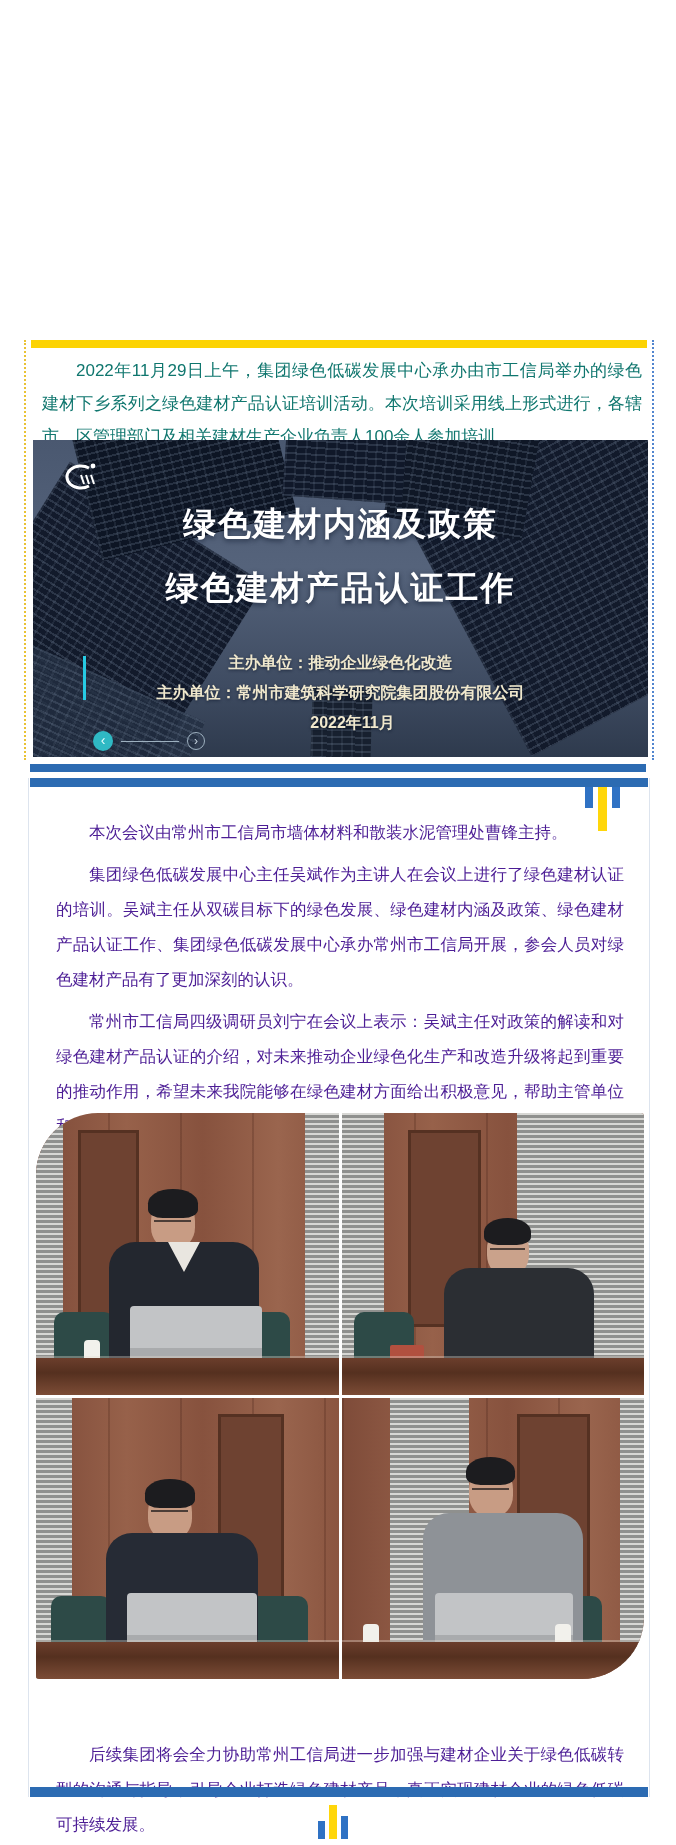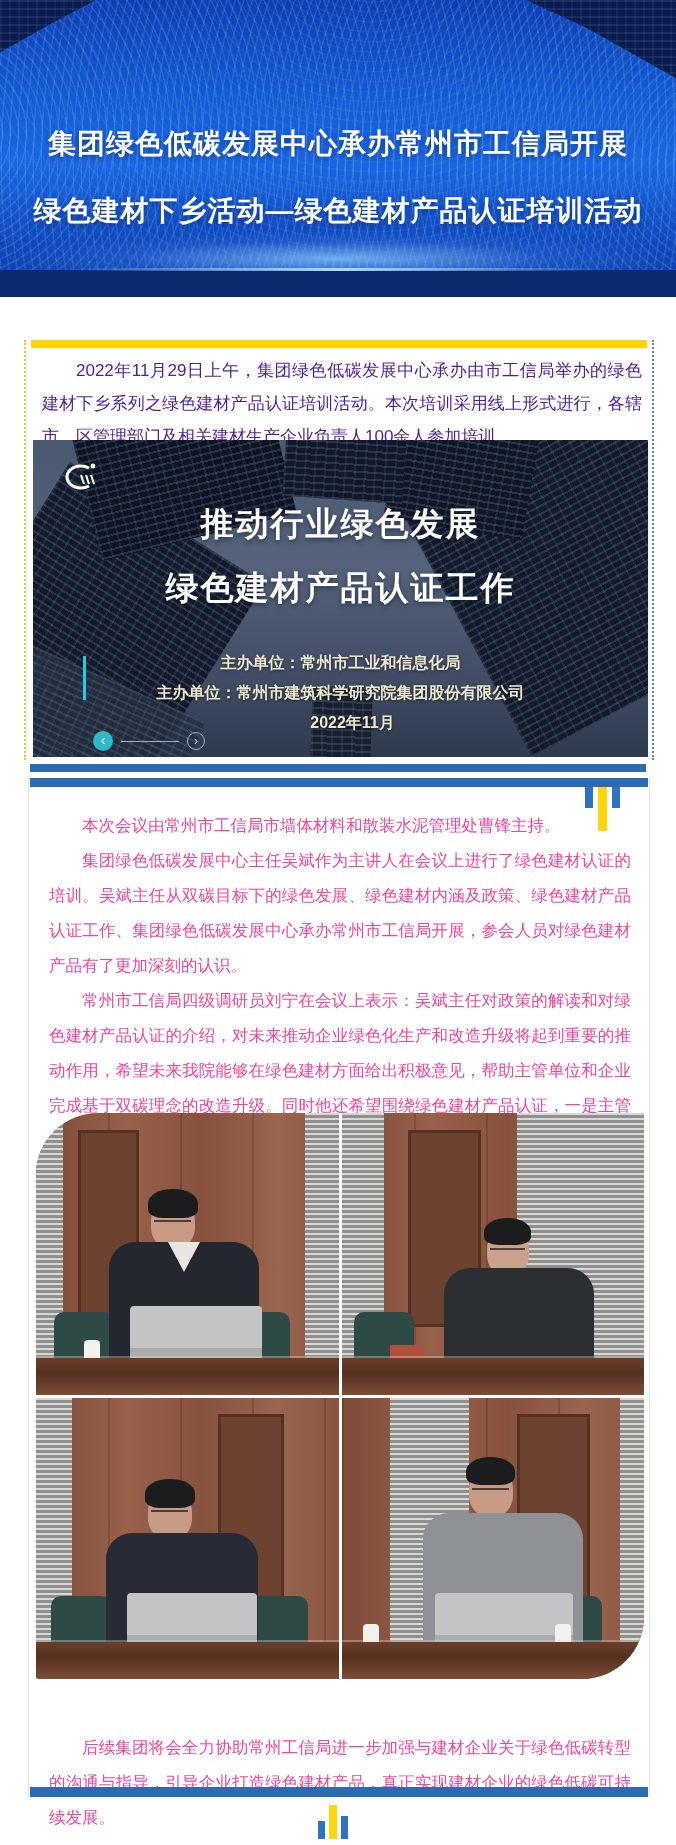--- a/index.html
+++ b/index.html
@@ -27,21 +27,21 @@
   .bldg-tr{right:0;top:0;width:150px;height:92px;clip-path:polygon(0 0,100% 0,100% 85%,40% 30%);}
   .banner-title{position:absolute;left:0;width:676px;text-align:center;color:#ffffff;font-weight:bold;
     font-size:28px;letter-spacing:1px;text-shadow:0 2px 6px rgba(0,25,90,.55);white-space:nowrap;}
   .banner-title.l1{top:125px;}
   .banner-title.l2{top:192px;}
 
   
   .intro-card{position:absolute;left:24px;top:340px;width:630px;height:420px;
     border-left:2px dotted #e9c235;border-right:2px dotted #5185cf;background:#fff;box-sizing:border-box;}
   .intro-topbar{position:absolute;left:5px;top:0;width:616px;height:8px;background:#fcd303;}
-  .intro-text{position:absolute;left:16px;top:14px;width:600px;color:#4c1d95;font-size:17px;
+  .intro-text{position:absolute;left:16px;top:14px;width:600px;color:#0f766e;font-size:17px;
     line-height:33px;text-indent:2em;text-align:justify;margin:0;}
   .card-divider{position:absolute;left:30px;top:764px;width:616px;height:8px;background:#2c6bb2;}
 
   
   .video-thumb{position:absolute;left:7px;top:100px;width:615px;height:317px;overflow:hidden;
     background:linear-gradient(180deg,#4a5870 0%,#55637b 40%,#3e4b61 78%,#2e3a4d 100%);cursor:pointer;}
   .vb{position:absolute;background:
       repeating-linear-gradient(180deg, rgba(160,180,205,.18) 0 2px, transparent 2px 7px),
       repeating-linear-gradient(90deg, rgba(160,180,205,.10) 0 2px, transparent 2px 10px),#121a2b;}
   .vb1{left:-60px;top:60px;width:230px;height:300px;transform:rotate(32deg);}
@@ -71,21 +71,21 @@
 
   
   .main-card{position:absolute;left:28px;top:778px;width:622px;height:1019px;background:#fff;
     border-left:1px solid #dde4ee;border-right:1px solid #dde4ee;box-sizing:border-box;}
   .main-topbar{position:absolute;left:1px;top:0;width:618px;height:9px;background:#2c6bb2;}
   .main-botbar{position:absolute;left:1px;bottom:0;width:618px;height:10px;background:#2c6bb2;}
   .deco-bars{position:absolute;right:18px;top:9px;width:46px;height:46px;}
   .deco-bars .b1{position:absolute;left:0;top:0;width:8px;height:21px;background:#2f72c4;}
   .deco-bars .b2{position:absolute;left:13px;top:0;width:9px;height:44px;background:#ffd60a;}
   .deco-bars .b3{position:absolute;left:27px;top:0;width:8px;height:21px;background:#2f72c4;}
-  .main-card p{color:#ec4899;font-size:16.5px;line-height:35px;text-indent:2em;text-align:justify;margin:0;}
+  .main-card p{color:#4c1d95;font-size:16.5px;line-height:35px;text-indent:2em;text-align:justify;margin:7px;}
   .body-text{position:absolute;left:20px;top:30px;width:582px;}
   .closing-text{position:absolute;left:20px;top:952px;width:582px;}
 
   
   .photo-grid{position:absolute;left:7px;top:335px;width:608px;height:566px;
     display:grid;grid-template-columns:1fr 1fr;grid-template-rows:1fr 1fr;gap:3px;
     border-radius:62px 3px 62px 3px;overflow:hidden;background:#fff;cursor:pointer;}
   .photo{position:relative;overflow:hidden;
     background:
       repeating-linear-gradient(90deg, rgba(60,25,15,.22) 0 2px, transparent 2px 72px),
@@ -113,50 +113,42 @@
   .footer-deco{position:absolute;left:318px;top:1805px;width:42px;height:34px;}
   .footer-deco .f1{position:absolute;left:0;bottom:0;width:7px;height:18px;background:#2f72c4;}
   .footer-deco .f2{position:absolute;left:11px;bottom:0;width:8px;height:34px;background:#ffd60a;}
   .footer-deco .f3{position:absolute;left:23px;bottom:0;width:7px;height:23px;background:#2f72c4;}
 </style>
 </head>
 <body>
 
 <div class="page">
 
-  <div class="banner">
-    <div class="bldg bldg-tl"></div>
-    <div class="bldg bldg-tr"></div>
-    <div class="banner-glow"></div>
-    <div class="banner-band"></div>
-    <div class="banner-title l1">集团绿色低碳发展中心承办常州市工信局开展</div>
-    <div class="banner-title l2">绿色建材下乡活动—绿色建材产品认证培训活动</div>
-  </div>
 
   <div class="intro-card">
     <div class="intro-topbar"></div>
     <p class="intro-text">2022年11月29日上午，集团绿色低碳发展中心承办由市工信局举办的绿色建材下乡系列之绿色建材产品认证培训活动。本次培训采用线上形式进行，各辖市、区管理部门及相关建材生产企业负责人100余人参加培训。</p>
 
     <div class="video-thumb">
       <div class="vb vb1"></div>
       <div class="vb vb2"></div>
       <div class="vb vb3"></div>
       <div class="vb vb4"></div>
       <div class="vb vb5"></div>
       <div class="vb vb6"></div>
       <div class="vb vb7"></div>
       <svg class="video-logo" viewBox="0 0 46 30">
         <path d="M30 6 A14 11 0 1 0 30 24" fill="none" stroke="#ffffff" stroke-width="3"></path>
         <circle cx="34" cy="4" r="2.4" fill="#ffffff"></circle>
         <path d="M22 13 l3 9 M27 13 l3 9 M32 13 l3 9" stroke="#ffffff" stroke-width="2" fill="none"></path>
       </svg>
       <div class="cyan-tick"></div>
-      <div class="video-title t1">推动行业绿色发展</div>
+      <div class="video-title t1">绿色建材内涵及政策</div>
       <div class="video-title t2">绿色建材产品认证工作</div>
-      <div class="video-sub s1">主办单位：常州市工业和信息化局</div>
+      <div class="video-sub s1">主办单位：推动企业绿色化改造</div>
       <div class="video-sub s2">主办单位：常州市建筑科学研究院集团股份有限公司</div>
       <div class="video-sub s3">2022年11月</div>
       <div class="carousel">
         <div class="c-prev">‹</div>
         <div class="c-line"></div>
         <div class="c-next">›</div>
       </div>
     </div>
   </div>
 

